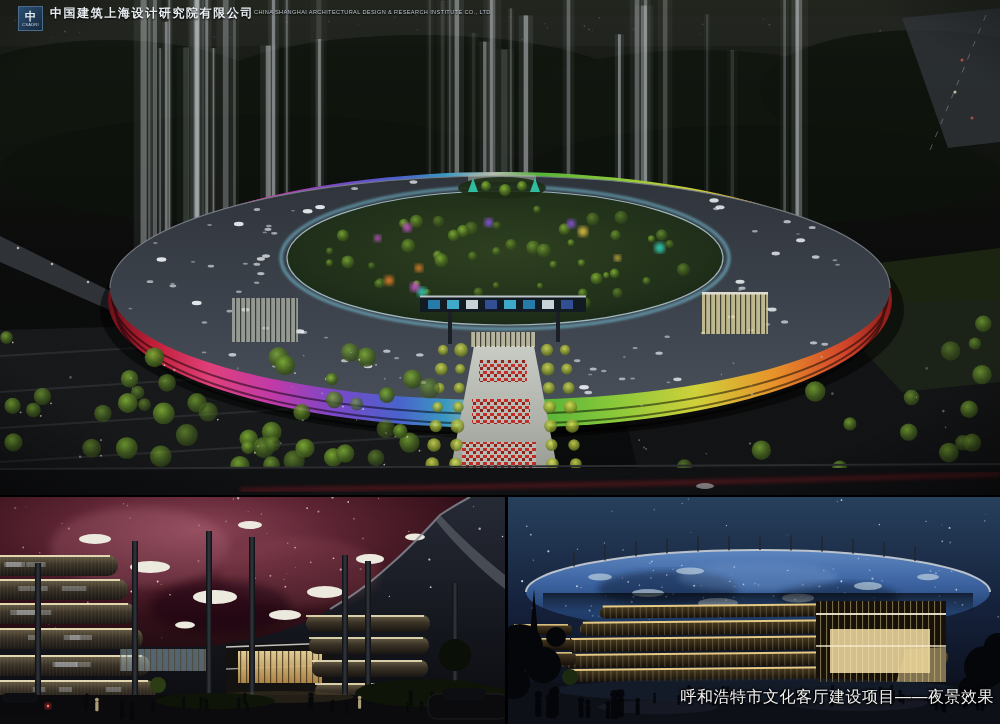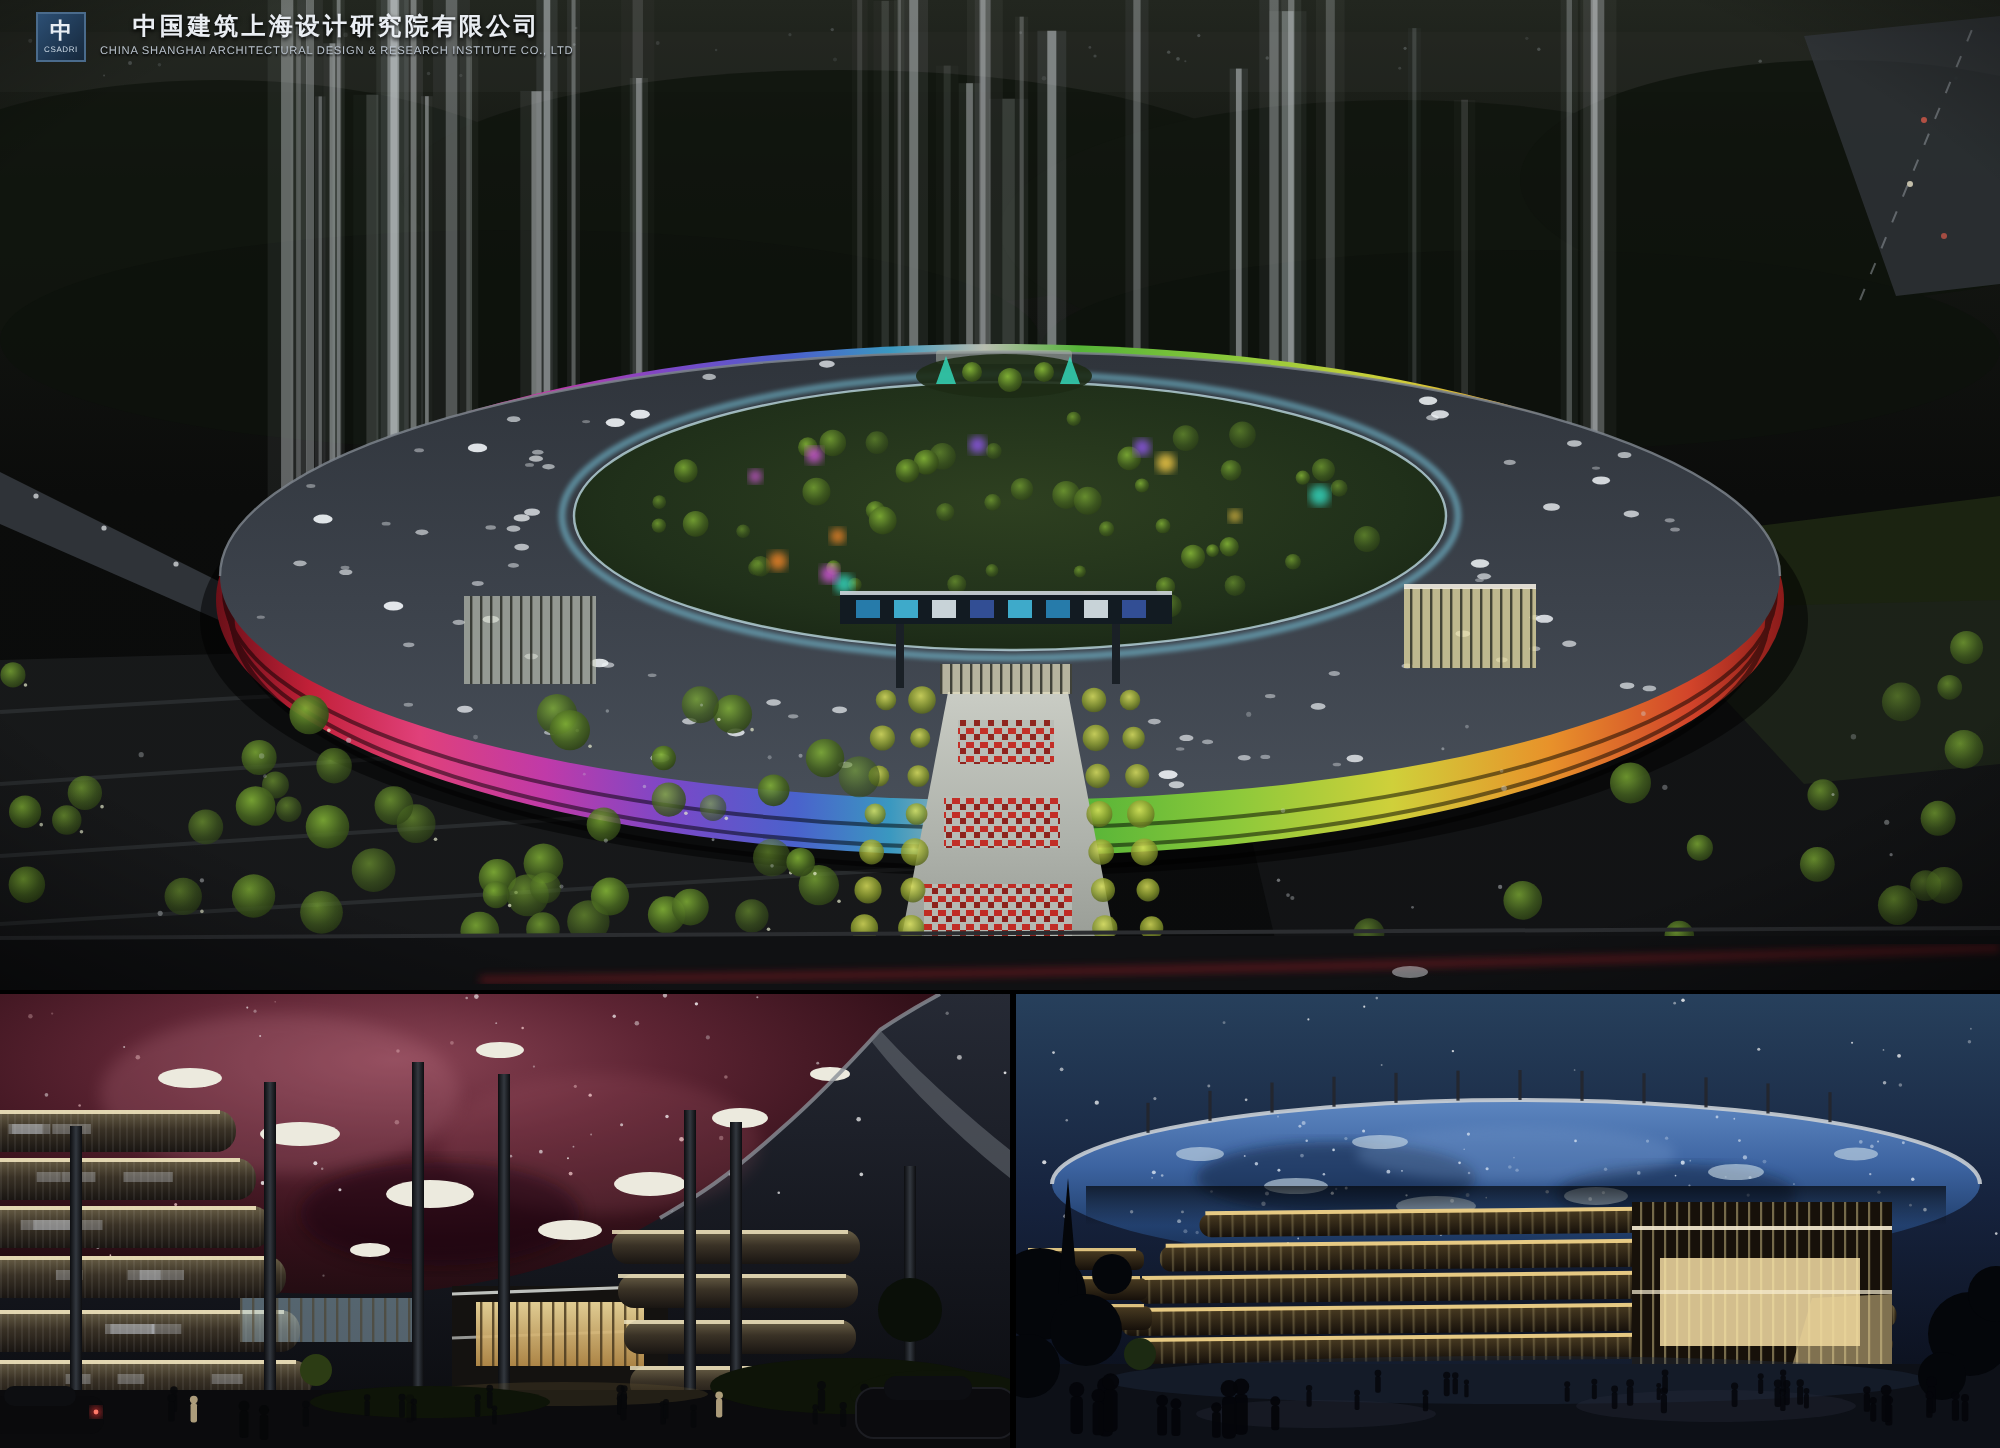--- a/index.html
+++ b/index.html
@@ -10,21 +10,21 @@
   #p-main{left:0;top:0;width:1000px;height:495px;}
   #p-bl{left:0;top:497px;width:505px;height:227px;}
   #p-br{left:508px;top:497px;width:492px;height:227px;}
   
   #logo{position:absolute;left:18px;top:6px;display:flex;align-items:flex-start;gap:7px;z-index:20;}
   #logo-icon{width:25px;height:25px;background:linear-gradient(135deg,#2c4f74,#16283c);
              border:1px solid #5d7florida;box-sizing:border-box;border:1px solid #4a6b8c;
              display:flex;flex-direction:column;align-items:center;justify-content:center;}
   #logo-icon .gl{color:#e8eef4;font-size:11px;line-height:11px;font-weight:bold;}
   #logo-icon .gt{color:#cfdce8;font-size:4px;line-height:5px;letter-spacing:.3px;}
-  #logo-txt{display:flex;flex-direction:column;align-items:center;}
+  #logo-txt{display:flex;flex-direction:row;}
   .co-zh{color:#e9edf2;font-size:12px;font-weight:bold;letter-spacing:1.6px;line-height:14px;
          text-shadow:0 1px 2px #000;}
   .co-en{color:#b9c2cc;font-size:5.6px;letter-spacing:.38px;line-height:8px;margin-top:2px;
          text-shadow:0 1px 1px #000;}
   
   #caption{position:absolute;right:6px;bottom:16px;z-index:20;color:#f2f2f2;font-size:16px;
            letter-spacing:.5px;text-shadow:0 0 3px #000,1px 1px 2px #000,-1px -1px 2px #000;}
 </style>
 </head>
 <body>
@@ -1271,13 +1271,14 @@
     <div id="logo-icon">
       <span class="gl">中</span>
       <span class="gt">CSADRI</span>
     </div>
     <div id="logo-txt">
       <div class="co-zh">中国建筑上海设计研究院有限公司</div>
       <div class="co-en">CHINA SHANGHAI ARCHITECTURAL DESIGN &amp; RESEARCH INSTITUTE CO., LTD</div>
     </div>
   </header>
 
+  <div id="caption">呼和浩特市文化客厅建设项目——夜景效果</div>
 </div>
 
 </body></html>

